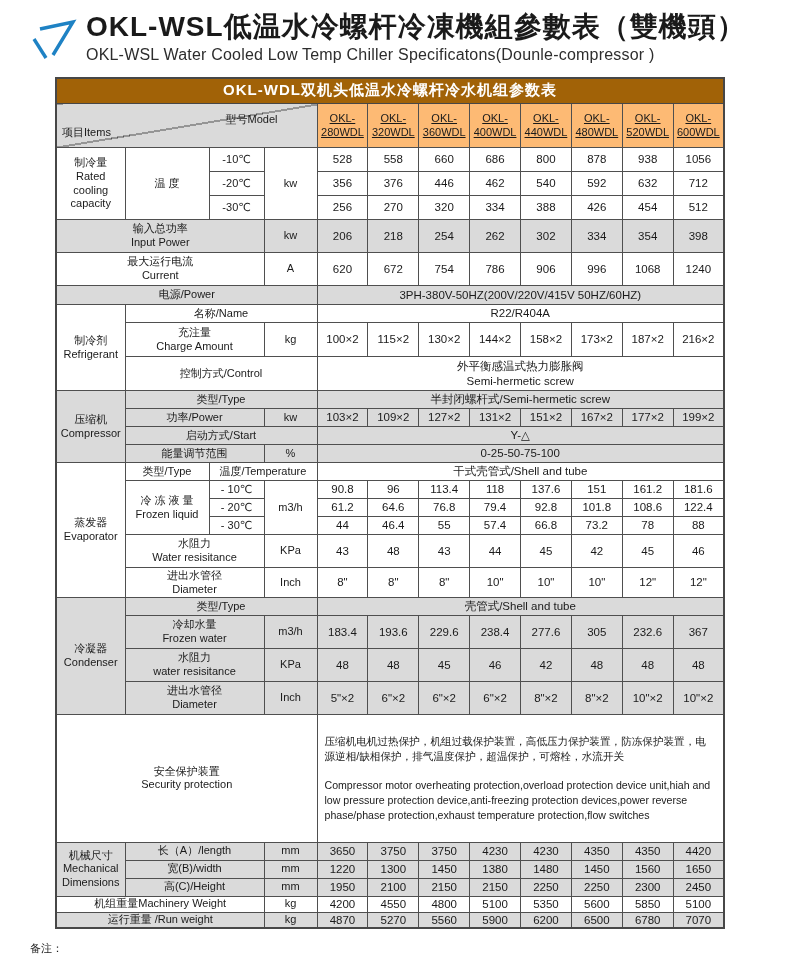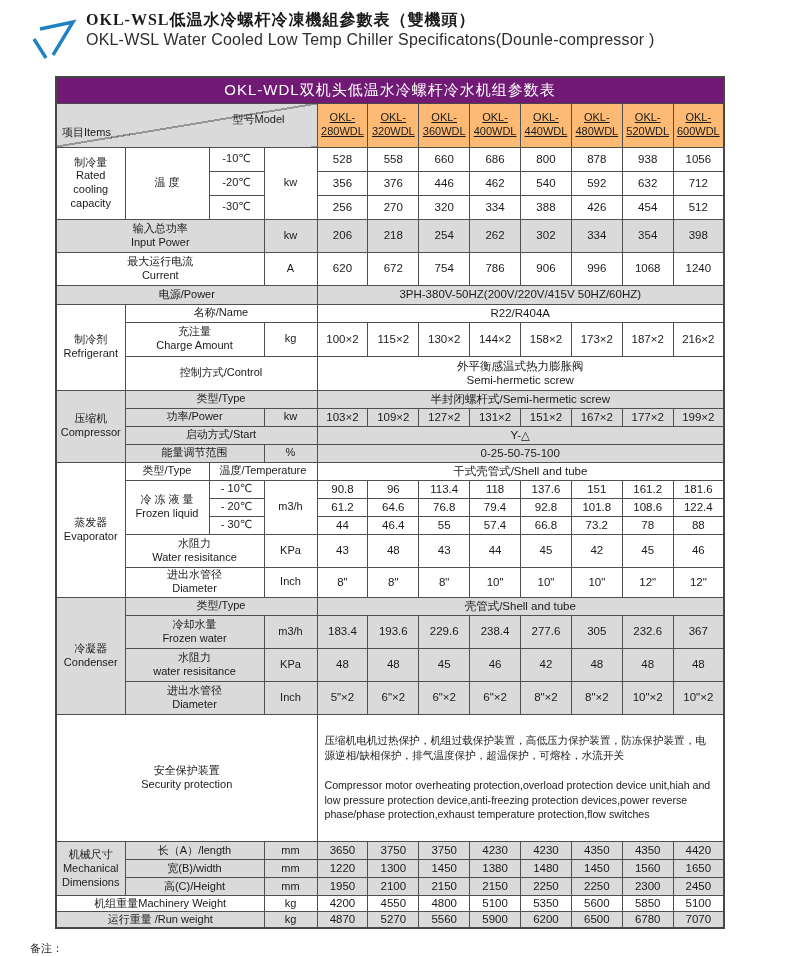--- a/index.html
+++ b/index.html
@@ -4,40 +4,40 @@
 <style>
   html,body{margin:0;padding:0;background:#fff;}
   body{width:790px;height:956px;overflow:hidden;
        font-family:"Liberation Sans","DejaVu Sans",sans-serif;color:#1a1a1a;}
   .page{width:790px;height:956px;position:relative;}
 
   
   .hdr{display:flex;align-items:flex-start;padding:10px 0 0 26px;}
   .logo{width:54px;height:50px;flex:0 0 54px;margin-top:3px;}
   .hdr-titles{margin-left:6px;}
-  .title-zh{font-size:16px;font-weight:bold;letter-spacing:1px;line-height:1.2;font-family:Liberation Serif, serif;}
+  .title-zh{font-size:28px;font-weight:bold;letter-spacing:1px;line-height:1.2;}
   .title-en{font-size:16px;color:#2d2d2d;margin-top:2px;letter-spacing:.2px;}
 
   
   .twrap{margin:13px 0 0 55px;}
   table{border-collapse:collapse;table-layout:fixed;width:670px;border:2px solid #474747;}
   td{border:1px solid #4f4f4f;font-size:11px;text-align:center;vertical-align:middle;
      padding:0 1px;line-height:1.25;white-space:pre-line;background:#fff;overflow:hidden;}
   tr.gr td{background:#dadada;}
   td.v{font-size:11.5px;}
   td.model-h{background:#fdba74;font-size:11px;text-decoration:underline;}
-  .blue td{background:#701a75;color:#fff;font-size:15px;font-weight:normal;letter-spacing:1px;border-color:#474747;}
+  .blue td{background:#a16207;color:#fff;font-size:15px;font-weight:bold;letter-spacing:1px;border-color:#474747;}
 
   .r26{height:26px}.r44{height:44px}.r24{height:24px}.r33{height:33px}.r19{height:19px}
   .r18{height:18px}.r34{height:34px}.r30{height:30px}.r85{height:85px}.r16{height:16px}
 
   td.corner{position:relative;padding:0;
     background:linear-gradient(to bottom right,rgba(0,0,0,0) 49.4%,#4f4f4f 49.4%,#4f4f4f 50.6%,rgba(0,0,0,0) 50.6%),#dadada;}
   .c-items{position:absolute;left:5px;bottom:7px;font-size:11px;}
-  .c-model{position:absolute;right:32px;top:9px;font-size:11px;}
+  .c-model{position:absolute;right:39px;top:9px;font-size:11px;}
 
   td.sec-cell{text-align:left;padding:4px 7px;font-size:10.6px;line-height:1.4;}
   td.sec-cell div{margin:0;}
 
   
   .notes{margin:10px 0 0 30px;font-size:11px;font-weight:normal;line-height:1.65;color:#1c1c1c;}
   .notes .row1{display:flex;}
   .notes .lbl{margin-right:6px;white-space:nowrap;}
 </style>
 </head>

